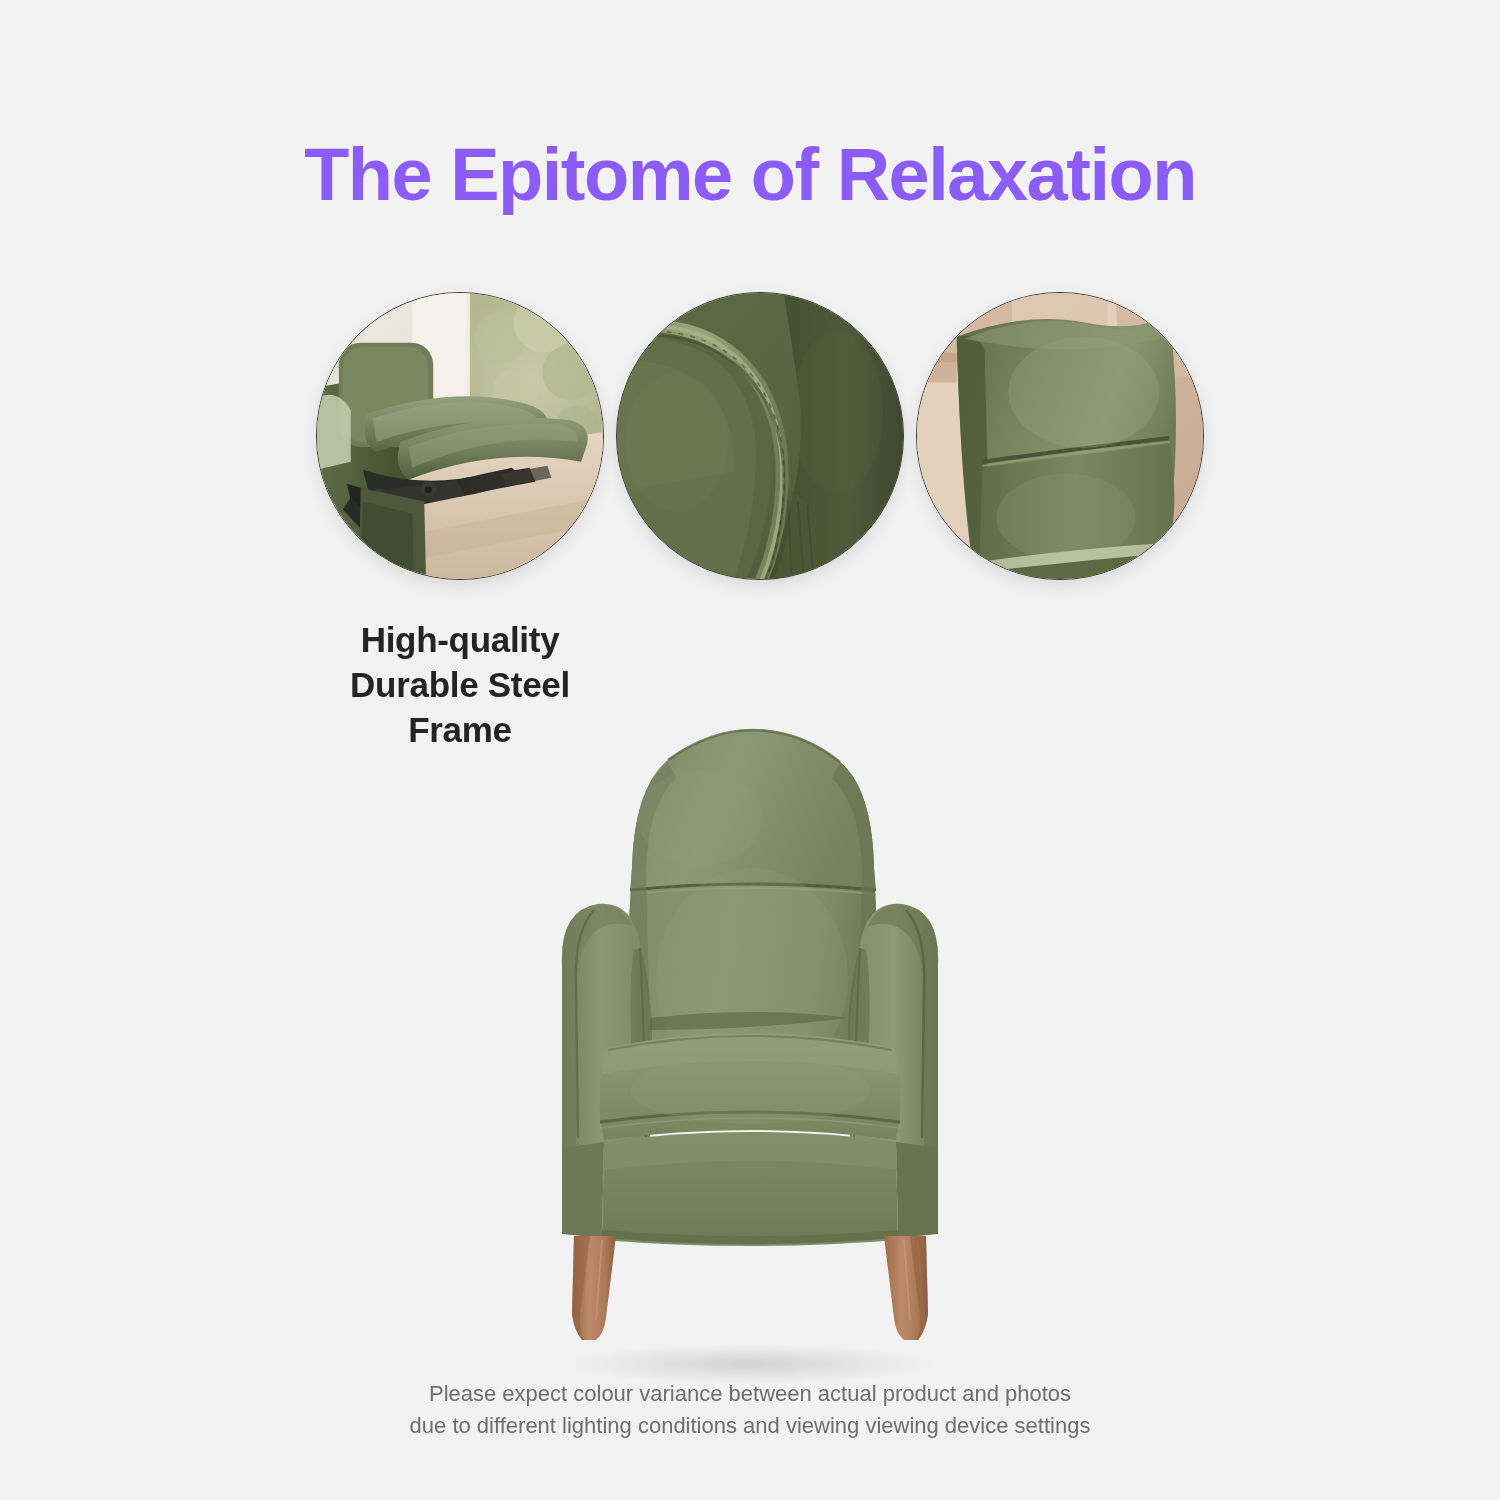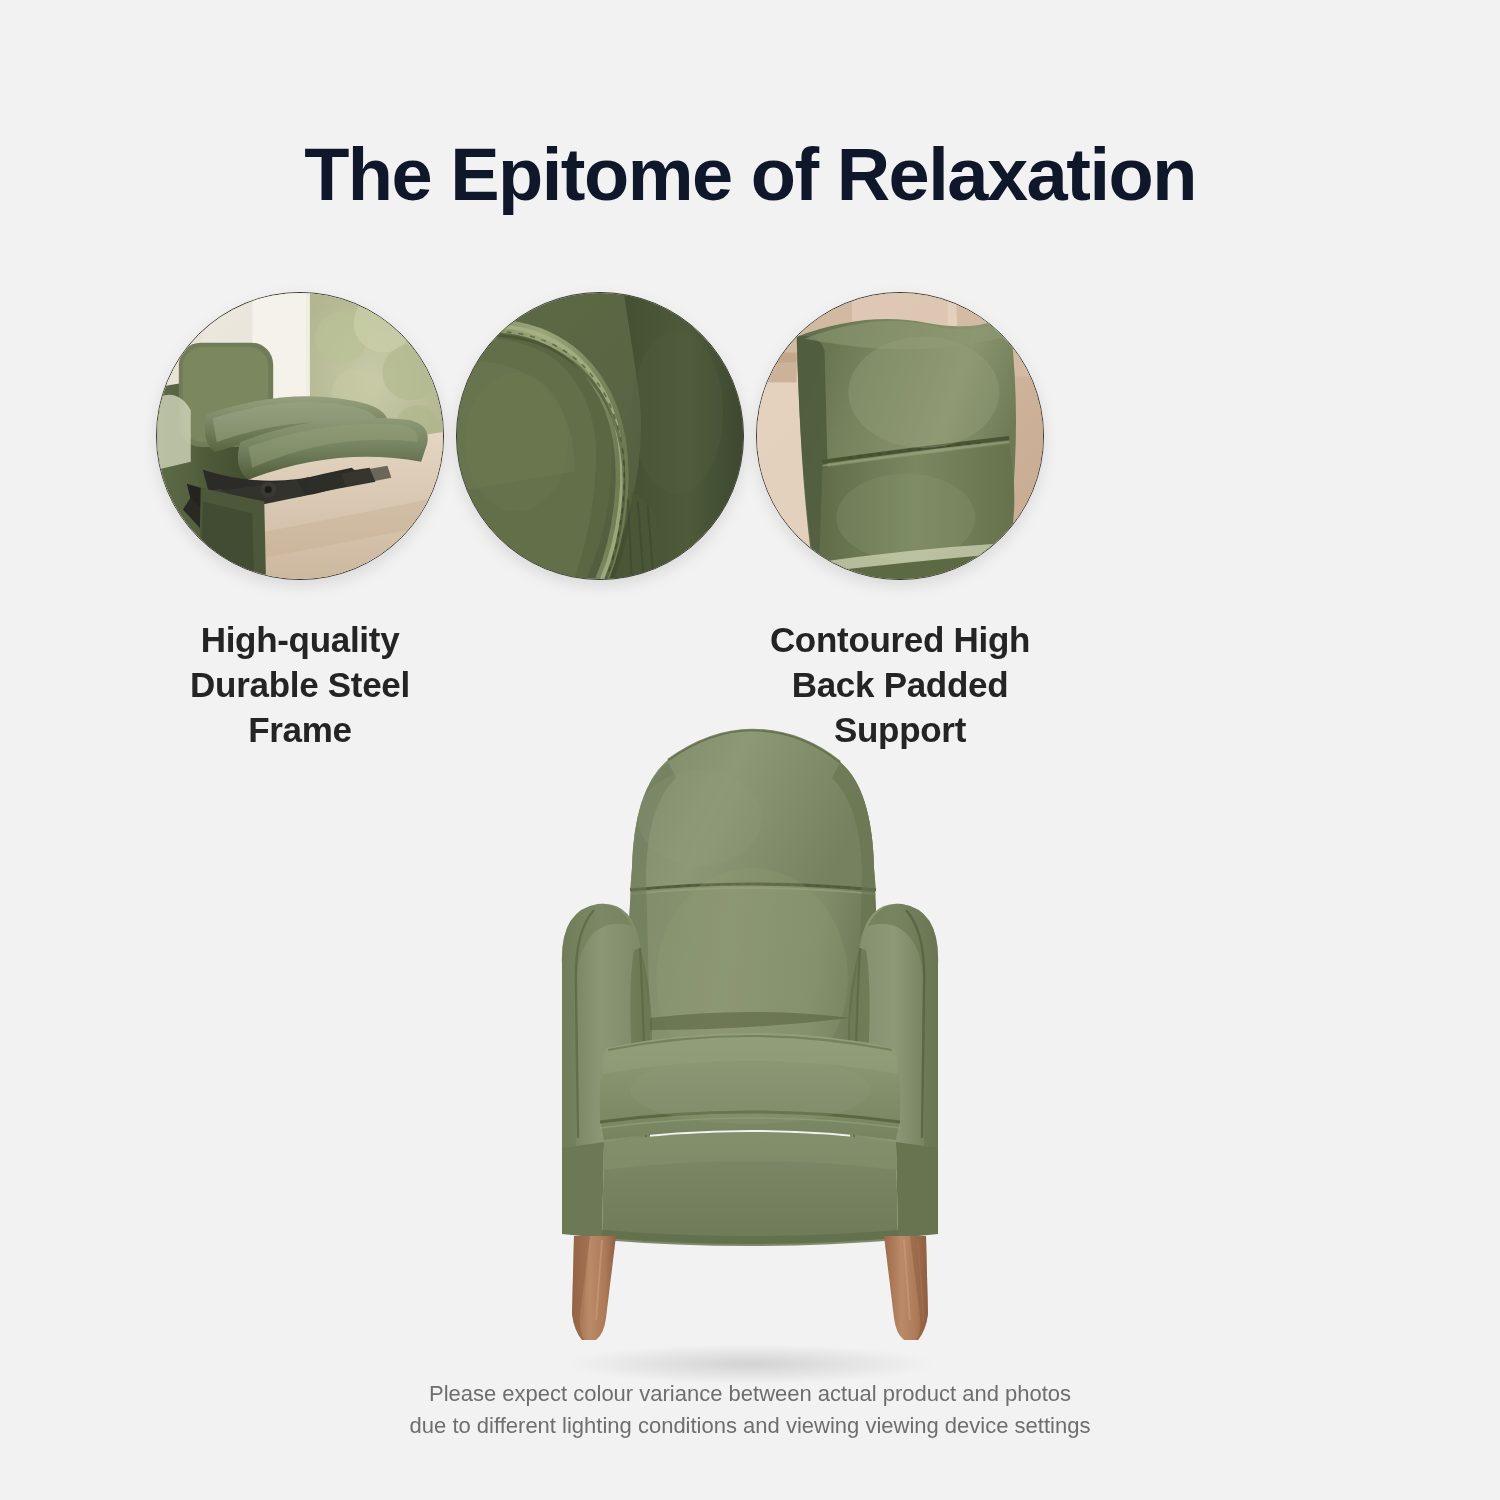--- a/index.html
+++ b/index.html
@@ -12,31 +12,31 @@
   }
 
   
   .page-title{
     position:absolute;
     top:136px; left:0; width:1500px;
     text-align:center;
     font-size:74px;
     font-weight:800;
     letter-spacing:-1.5px;
-    color:#0f172a;
+    color:#8b5cf6;
     line-height:1.05;
   }
 
   
   .features{
     position:absolute;
     top:292px; left:150px;
     width:1220px;
     display:flex;
-    justify-content:flex-start;
+    justify-content:center;
     align-items:flex-start;
   }
   .feature{ width:300px; display:flex; flex-direction:column; align-items:center; }
 
   .thumb{
     width:288px; height:288px;
     border-radius:50%;
     overflow:hidden;
     position:relative;
     border:1.5px solid #3b3b33;
@@ -257,24 +257,20 @@
 
         <path d="M66 176 Q150 164 254 152 Q266 220 250 268 L236 288 L62 288 Z" fill="url(#t3low)"></path>
 
         <ellipse cx="168" cy="100" rx="76" ry="56" fill="#99a47e" opacity="0.35"></ellipse>
         <ellipse cx="150" cy="226" rx="70" ry="44" fill="#8d9974" opacity="0.28"></ellipse>
 
         <path d="M56 272 Q150 258 248 252 L250 268 Q156 276 62 288 Z" fill="#cfd4b6" opacity="0.75"></path>
         <path d="M56 282 Q156 270 252 262 L254 288 L56 288 Z" fill="#5d6942"></path>
       </svg>
     </div>
-    <div class="feature-label">
-      <span>Contoured High Back</span>
-      <span>Padded Support</span>
-    </div>
   </div>
 
 </div>
 
 <div class="hero">
   <svg viewBox="0 0 500 672">
     <defs>
       <linearGradient id="hBack" x1="0" y1="0" x2="1" y2="0.2">
         <stop offset="0" stop-color="#76825f"></stop>
         <stop offset="0.18" stop-color="#828e6b"></stop>

